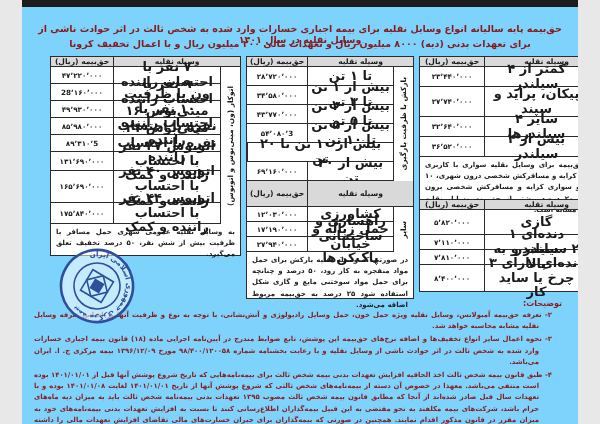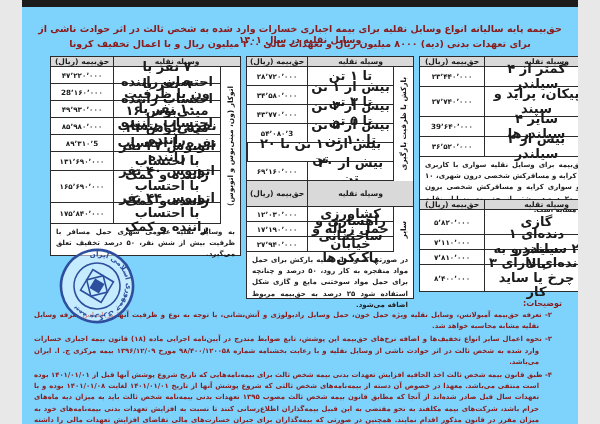--- a/index.html
+++ b/index.html
@@ -168,21 +168,21 @@
         <div class="row" style="height:20px">
             <div class="cv">کمتر از ۴ سیلندر</div>
             <div class="cp">۲۳٬۴۴۰٬۰۰۰</div>
           </div>
         <div class="row" style="height:30px">
             <div class="cv">پیکان، پراید و سپند</div>
             <div class="cp">۲۷٬۷۴۰٬۰۰۰</div>
           </div>
         <div class="row" style="height:20px">
             <div class="cv">سایر ۴ سیلندرها</div>
-            <div class="cp">39٬۶۴۰٬۰۰۰</div>
+            <div class="cp">۳۲٬۶۴۰٬۰۰۰</div>
           </div>
         <div class="row" style="height:20px">
             <div class="cv">بیش از ۴ سیلندر</div>
             <div class="cp">۳۶٬۵۲۰٬۰۰۰</div>
           </div>
       </div>
     </div>
     <div class="note-cell bline" style="border-top:none; height:43px;">مبلغ حق‌بیمه برای وسایل نقلیه سواری با کاربری آژانس، کرایه و مسافرکش شخصی درون شهری، ۱۰ درصد و سواری کرایه و مسافرکش شخصی برون شهری، ۲۰ درصد بیشتر از حق‌بیمه وسایل نقلیه سواری مشابه است.</div>
     <div class="hdr" style="border-top:none;">
       <div class="hv">وسیله نقلیه</div>

